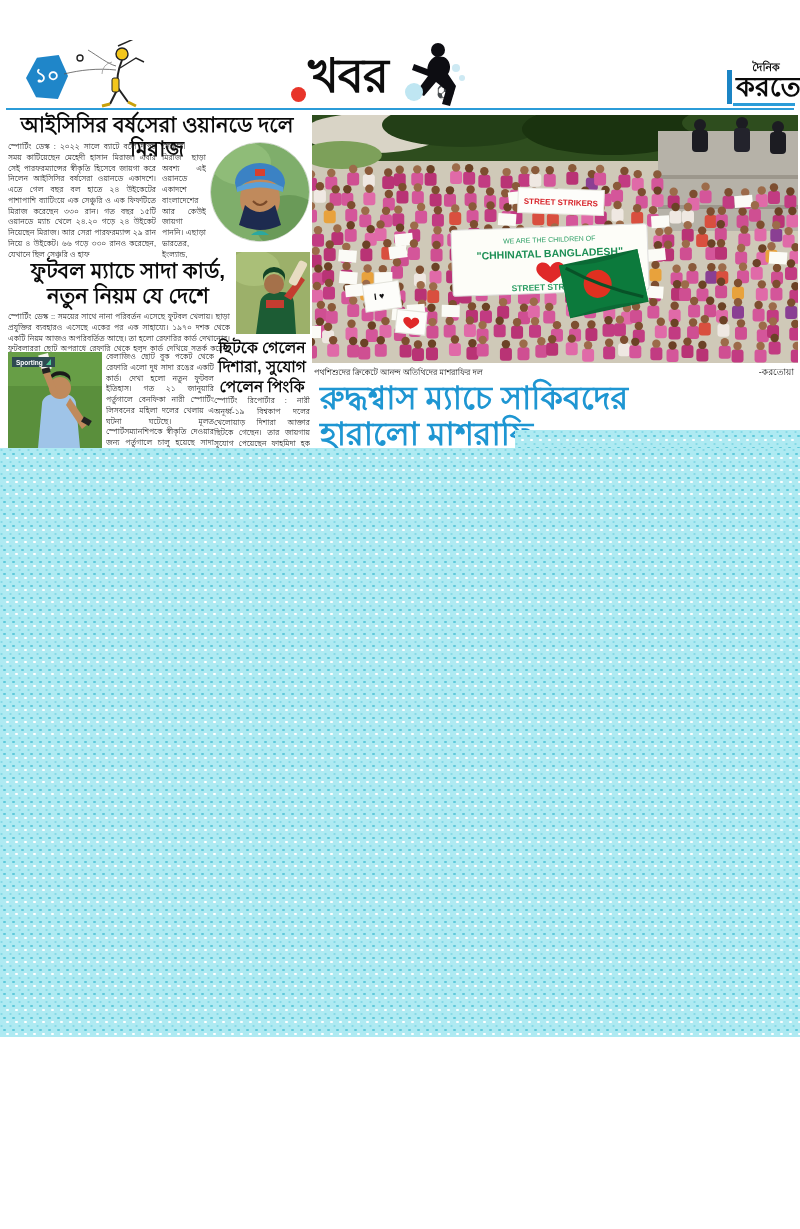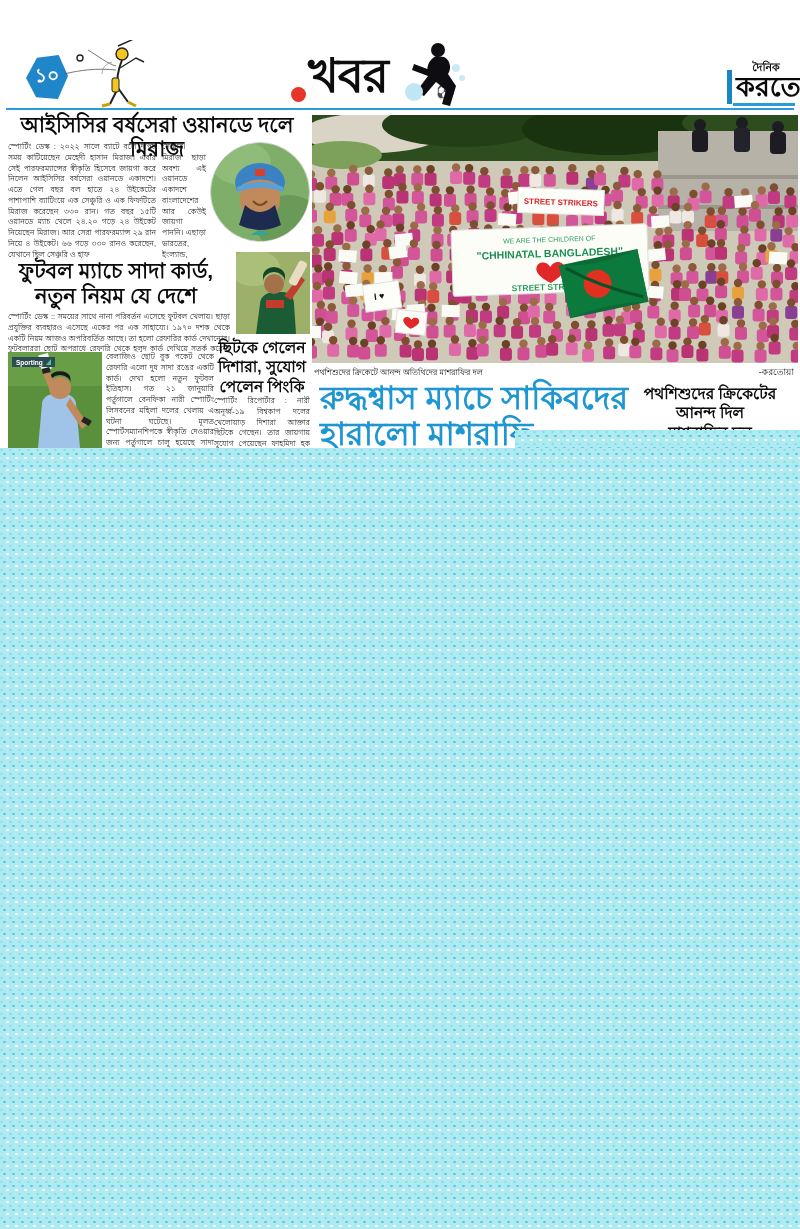--- a/index.html
+++ b/index.html
@@ -1,33 +1,33 @@
 <!DOCTYPE html>
 <html><head>
 <meta charset="utf-8">
 <style>
   html,body{margin:0;padding:0;background:#ffffff;}
-  #page{position:relative;width:800px;height:1229px;background:#fff;overflow:hidden;
+  #page{position:relative;width:800px;height:1037px;background:#fff;overflow:hidden;
         font-family:"Liberation Sans",sans-serif;color:#111;}
   .abs{position:absolute;}
   .hex-badge{width:42px;height:44px;background:#1f86c9;color:#fff;font-weight:bold;
     font-size:19px;display:flex;align-items:center;justify-content:center;
     clip-path:polygon(26% 6%,78% 0%,100% 48%,76% 100%,24% 96%,0% 52%);}
   .masthead-blue{font-size:47px;font-weight:900;color:#1b84c4;letter-spacing:-1px;line-height:1;}
   .masthead-black{font-size:47px;font-weight:900;color:#0d0d0d;letter-spacing:-1px;line-height:1;}
   .red-dot{width:15px;height:15px;border-radius:50%;background:#e8352a;}
   .dateline{font-size:10px;text-align:right;line-height:1.5;color:#222;}
   .dateline .wd{font-weight:bold;font-size:11.5px;}
   .brand-bar{width:5px;height:34px;background:#1b84c4;}
   .brand-top{font-size:11px;font-weight:bold;text-align:center;line-height:1;}
   .brand-name{font-size:27px;font-weight:900;letter-spacing:0px;line-height:1.05;color:#0a0a0a;}
   .brand-underline{height:3px;background:#2b9cd8;}
   .header-rule{height:2px;background:#2b9cd8;}
   .h1{font-size:21px;font-weight:900;text-align:center;line-height:1.15;color:#0a0a0a;}
-  .h2{font-size:21px;font-weight:900;text-align:center;line-height:1.2;color:#0a0a0a;}
+  .h2{font-size:21px;font-weight:900;text-align:center;line-height:1.2;color:#0a0a0a;padding-left:12px;}
   .h3{font-size:15.5px;font-weight:900;text-align:center;line-height:1.25;color:#0a0a0a;}
   .bodytxt{font-size:7.6px;line-height:1.42;text-align:justify;color:#1c1c1c;overflow:hidden;}
   .caption{font-size:8px;color:#111;}
   .credit{font-size:9px;font-weight:normal;color:#111;text-align:right;}
   .blue-h{font-size:32px;font-weight:900;color:#1e96d2;line-height:1.05;letter-spacing:0px;}
   .side-h{font-size:15.5px;font-weight:900;text-align:center;line-height:1.25;color:#0a0a0a;}
   .photo-frame{background:#c9cfc2;overflow:hidden;}
   .circle-photo{width:98px;height:98px;border-radius:50%;overflow:hidden;float:right;
     shape-outside:circle(50%);margin:0 0 3px 4px;border:1px solid #cfd6cc;}
   .mini-photo{overflow:hidden;}
@@ -793,22 +793,17 @@
       </g>
     </svg>
   </div>
 
   <div class="abs caption" style="left:314px;top:366px;width:380px;">পথশিশুদের ক্রিকেটে আনন্দ অতিথিদের মাশরাফির দল</div>
   <div class="abs credit" style="left:730px;top:365px;width:64px;">-করতোয়া</div>
 
   <div class="abs blue-h" style="left:320px;top:382px;width:360px;">রুদ্ধশ্বাস ম্যাচে সাকিবদের</div>
   <div class="abs blue-h" style="left:320px;top:418px;width:360px;">হারালো মাশরাফি</div>
 
-  <div class="abs side-h" style="left:624px;top:384px;width:172px;">
-    <div>পথশিশুদের ক্রিকেটের</div>
-    <div>আনন্দ দিল</div>
-    <div>মাশরাফির দল</div>
-  </div>
 
   <div class="abs cyan-ov" style="left:515px;top:430px;width:285px;height:799px;"></div>
   <div class="abs cyan-ov" style="left:0px;top:448px;width:800px;height:781px;"></div>
 
 </div>
 
 </body></html>

